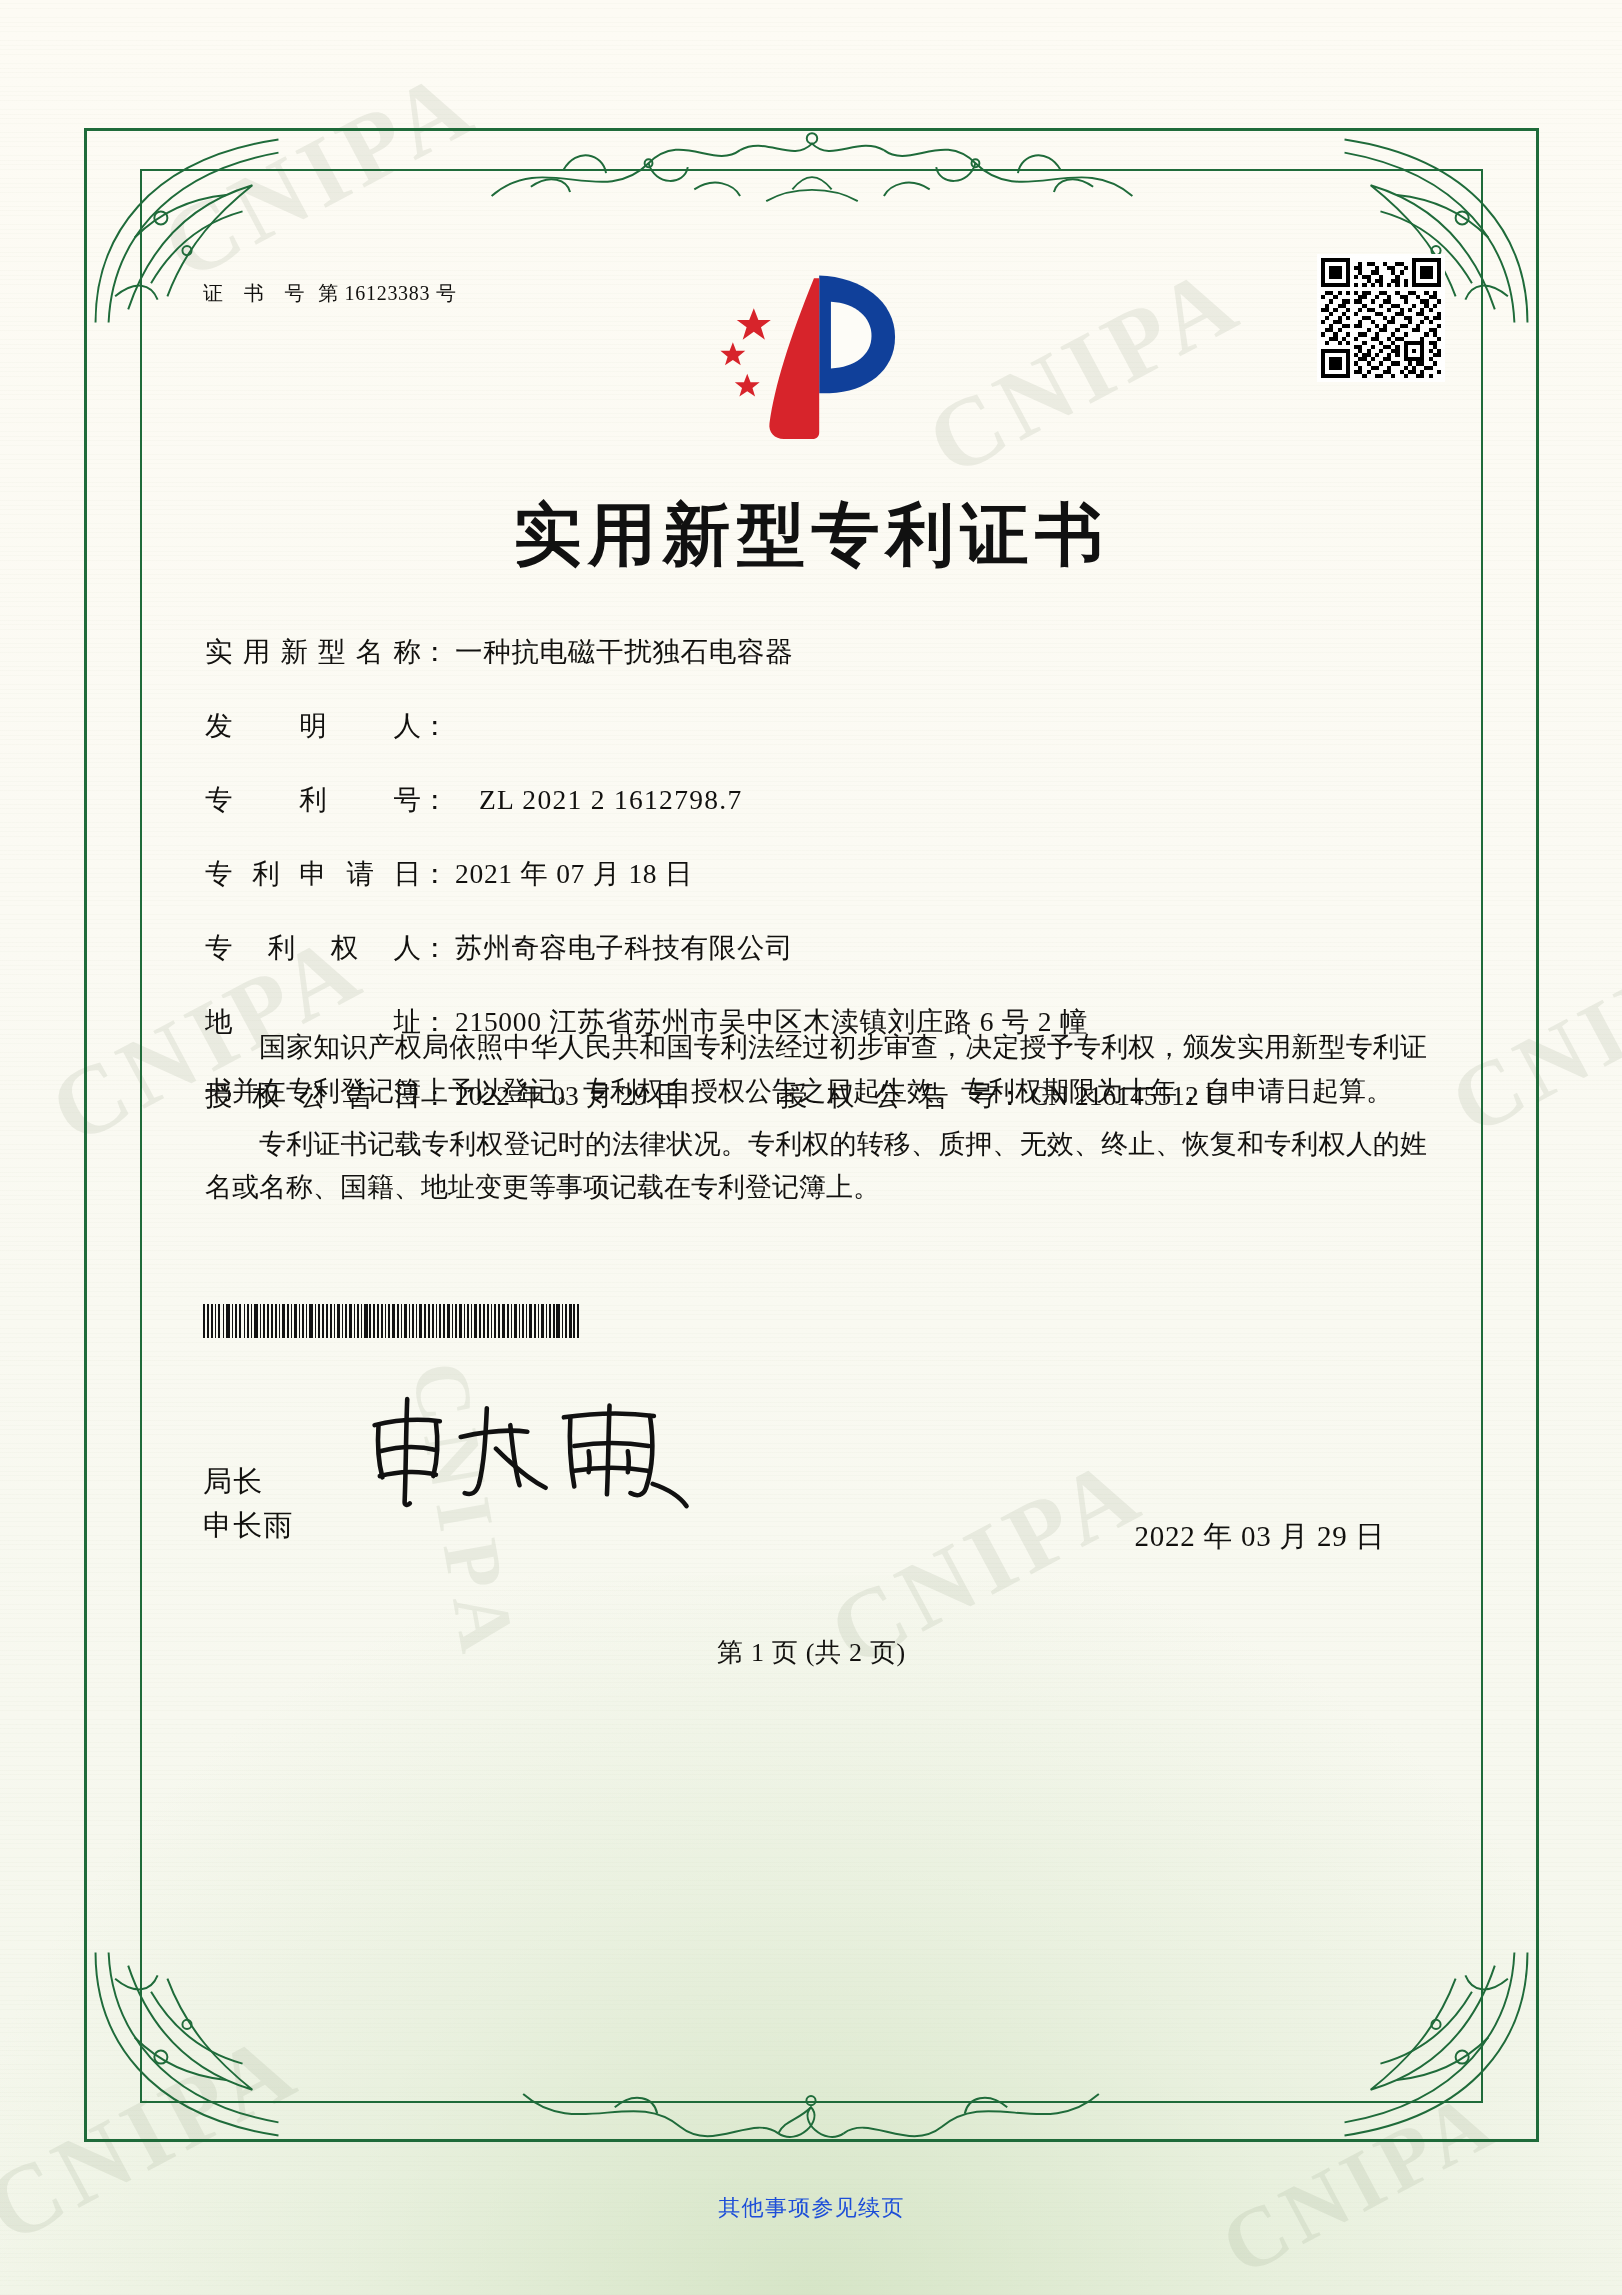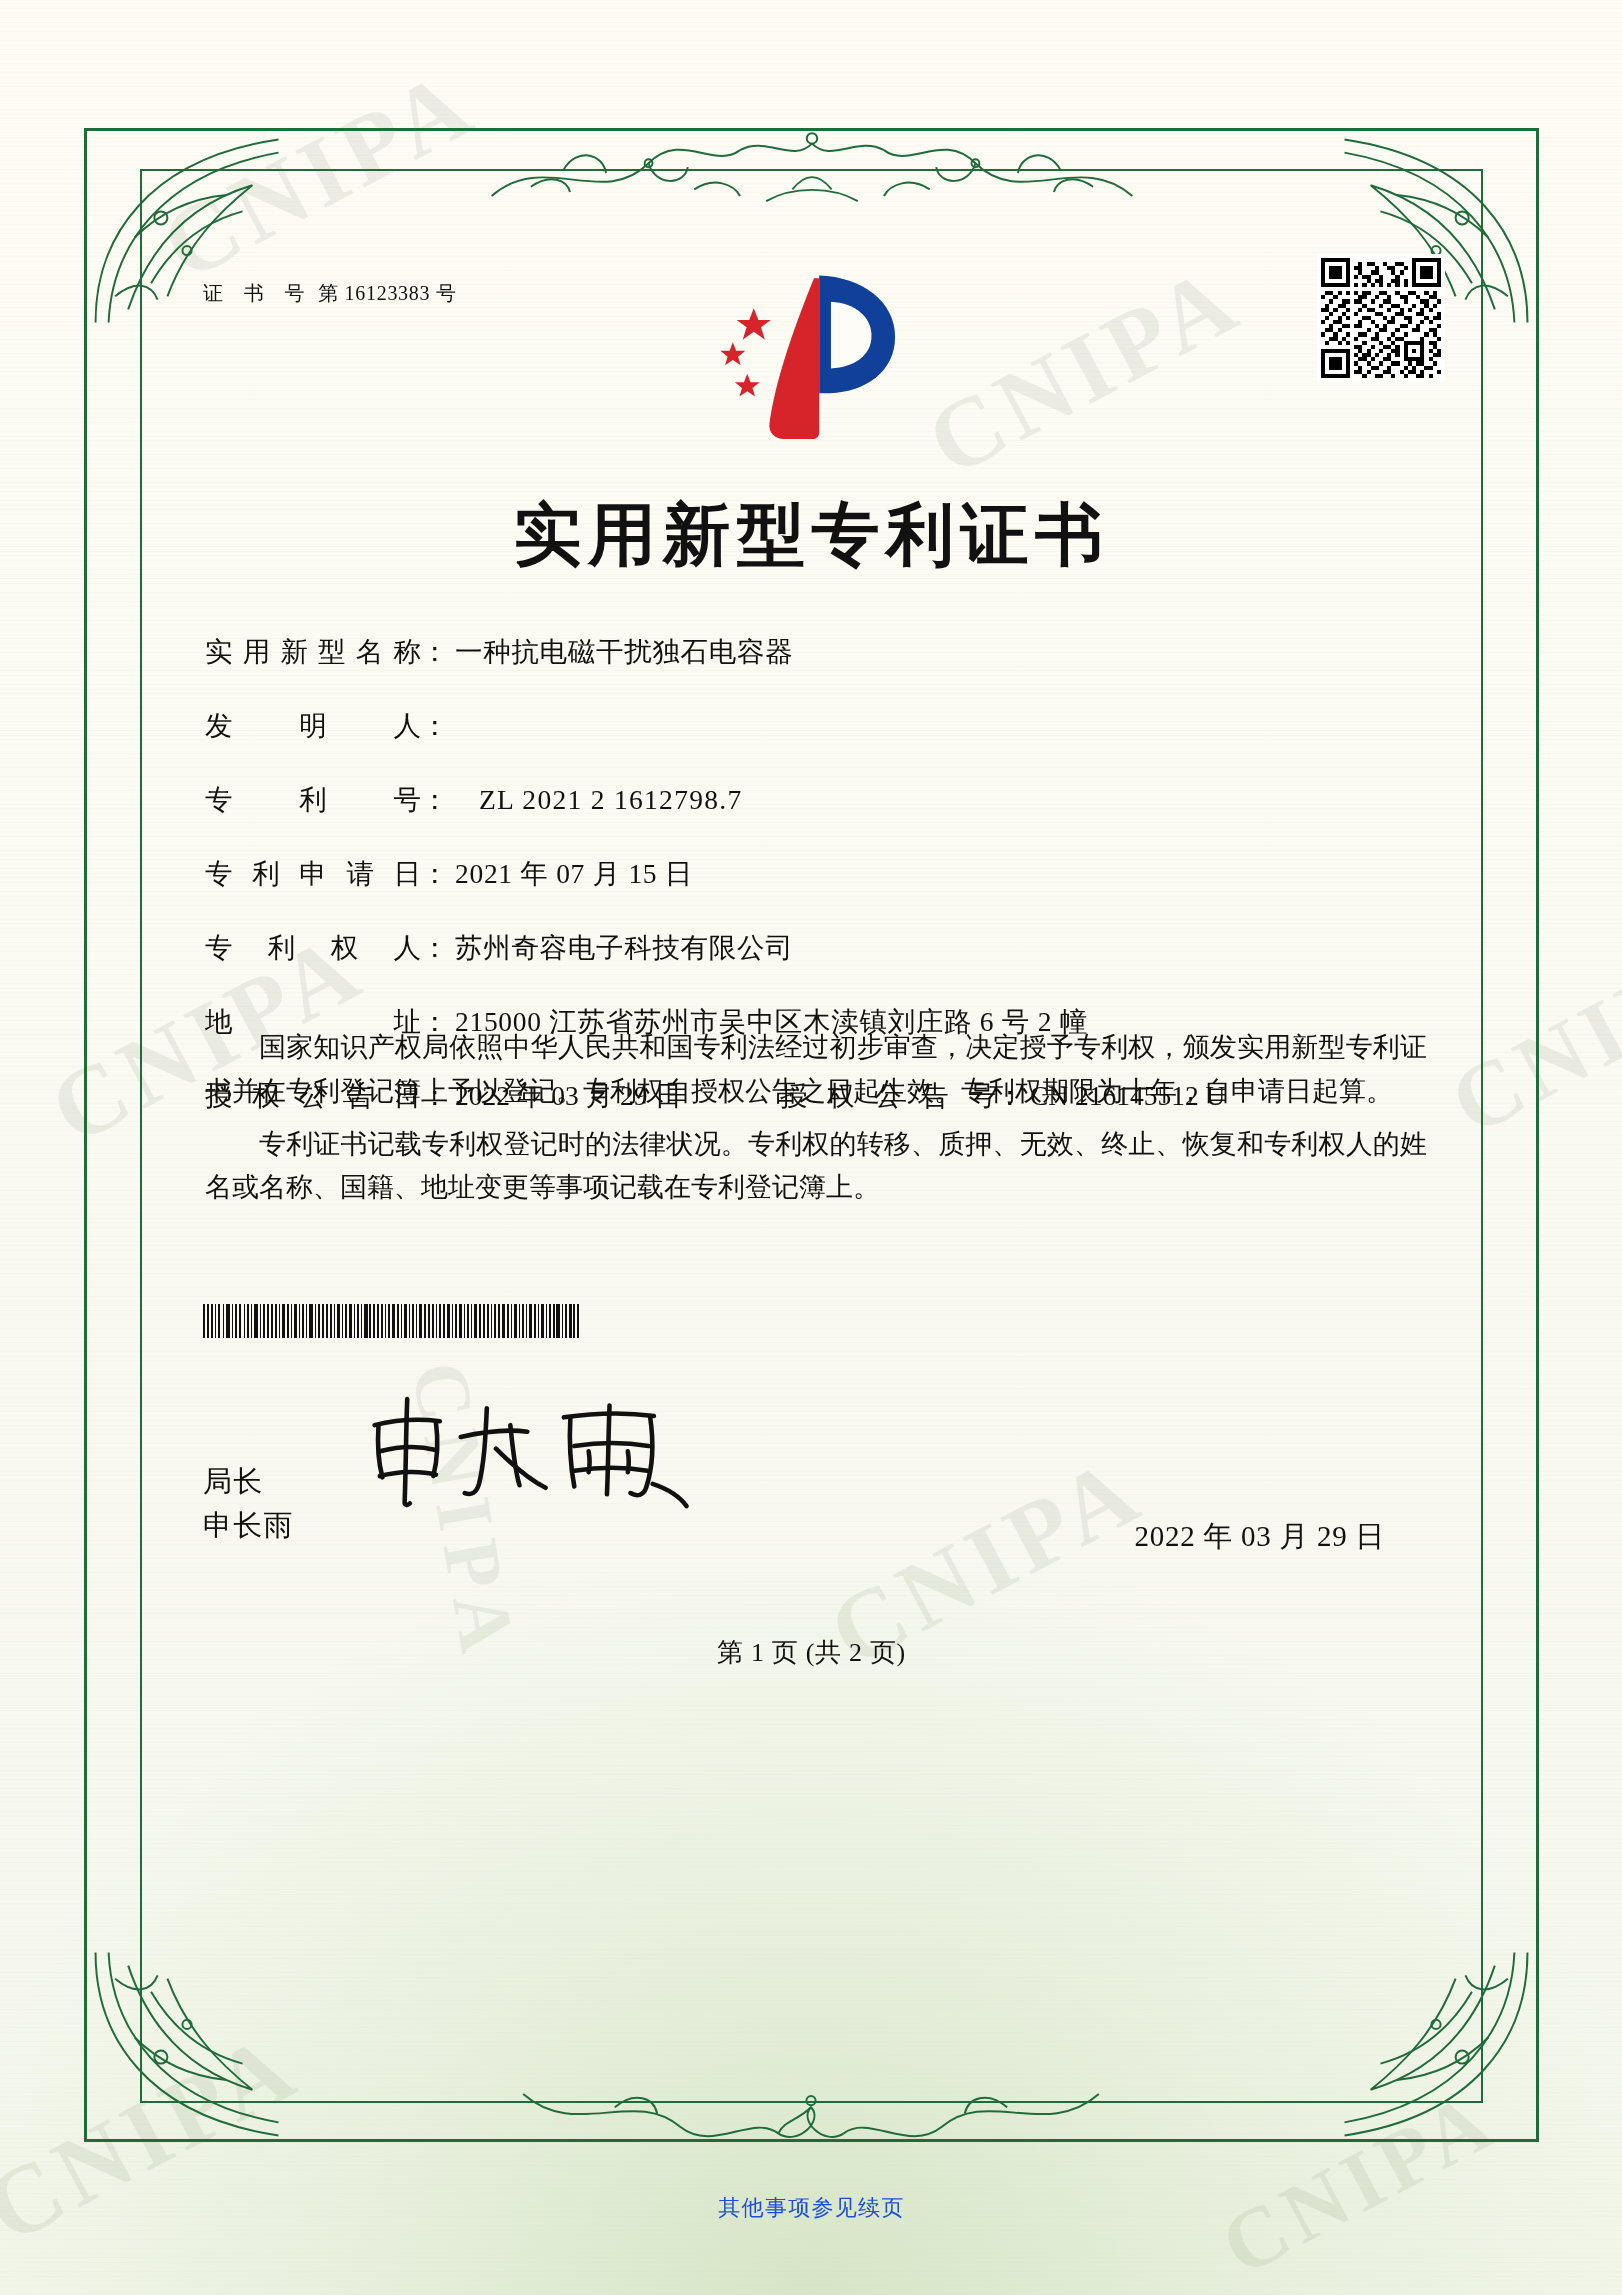--- a/index.html
+++ b/index.html
@@ -601,21 +601,21 @@
 
       <div class="field-row">
         <span class="field-label">
           <span class="ch">专</span>
             <span class="ch">利</span>
             <span class="ch">申</span>
             <span class="ch">请</span>
             <span class="ch">日</span>
         </span>
         <span class="field-colon">：</span>
-        <span class="field-value">2021 年 07 月 15 日</span>
+        <span class="field-value">2021 年 07 月 18 日</span>
       </div>
 
       <div class="field-row">
         <span class="field-label">
           <span class="ch">专</span>
             <span class="ch">利</span>
             <span class="ch">权</span>
             <span class="ch">人</span>
         </span>
         <span class="field-colon">：</span>

